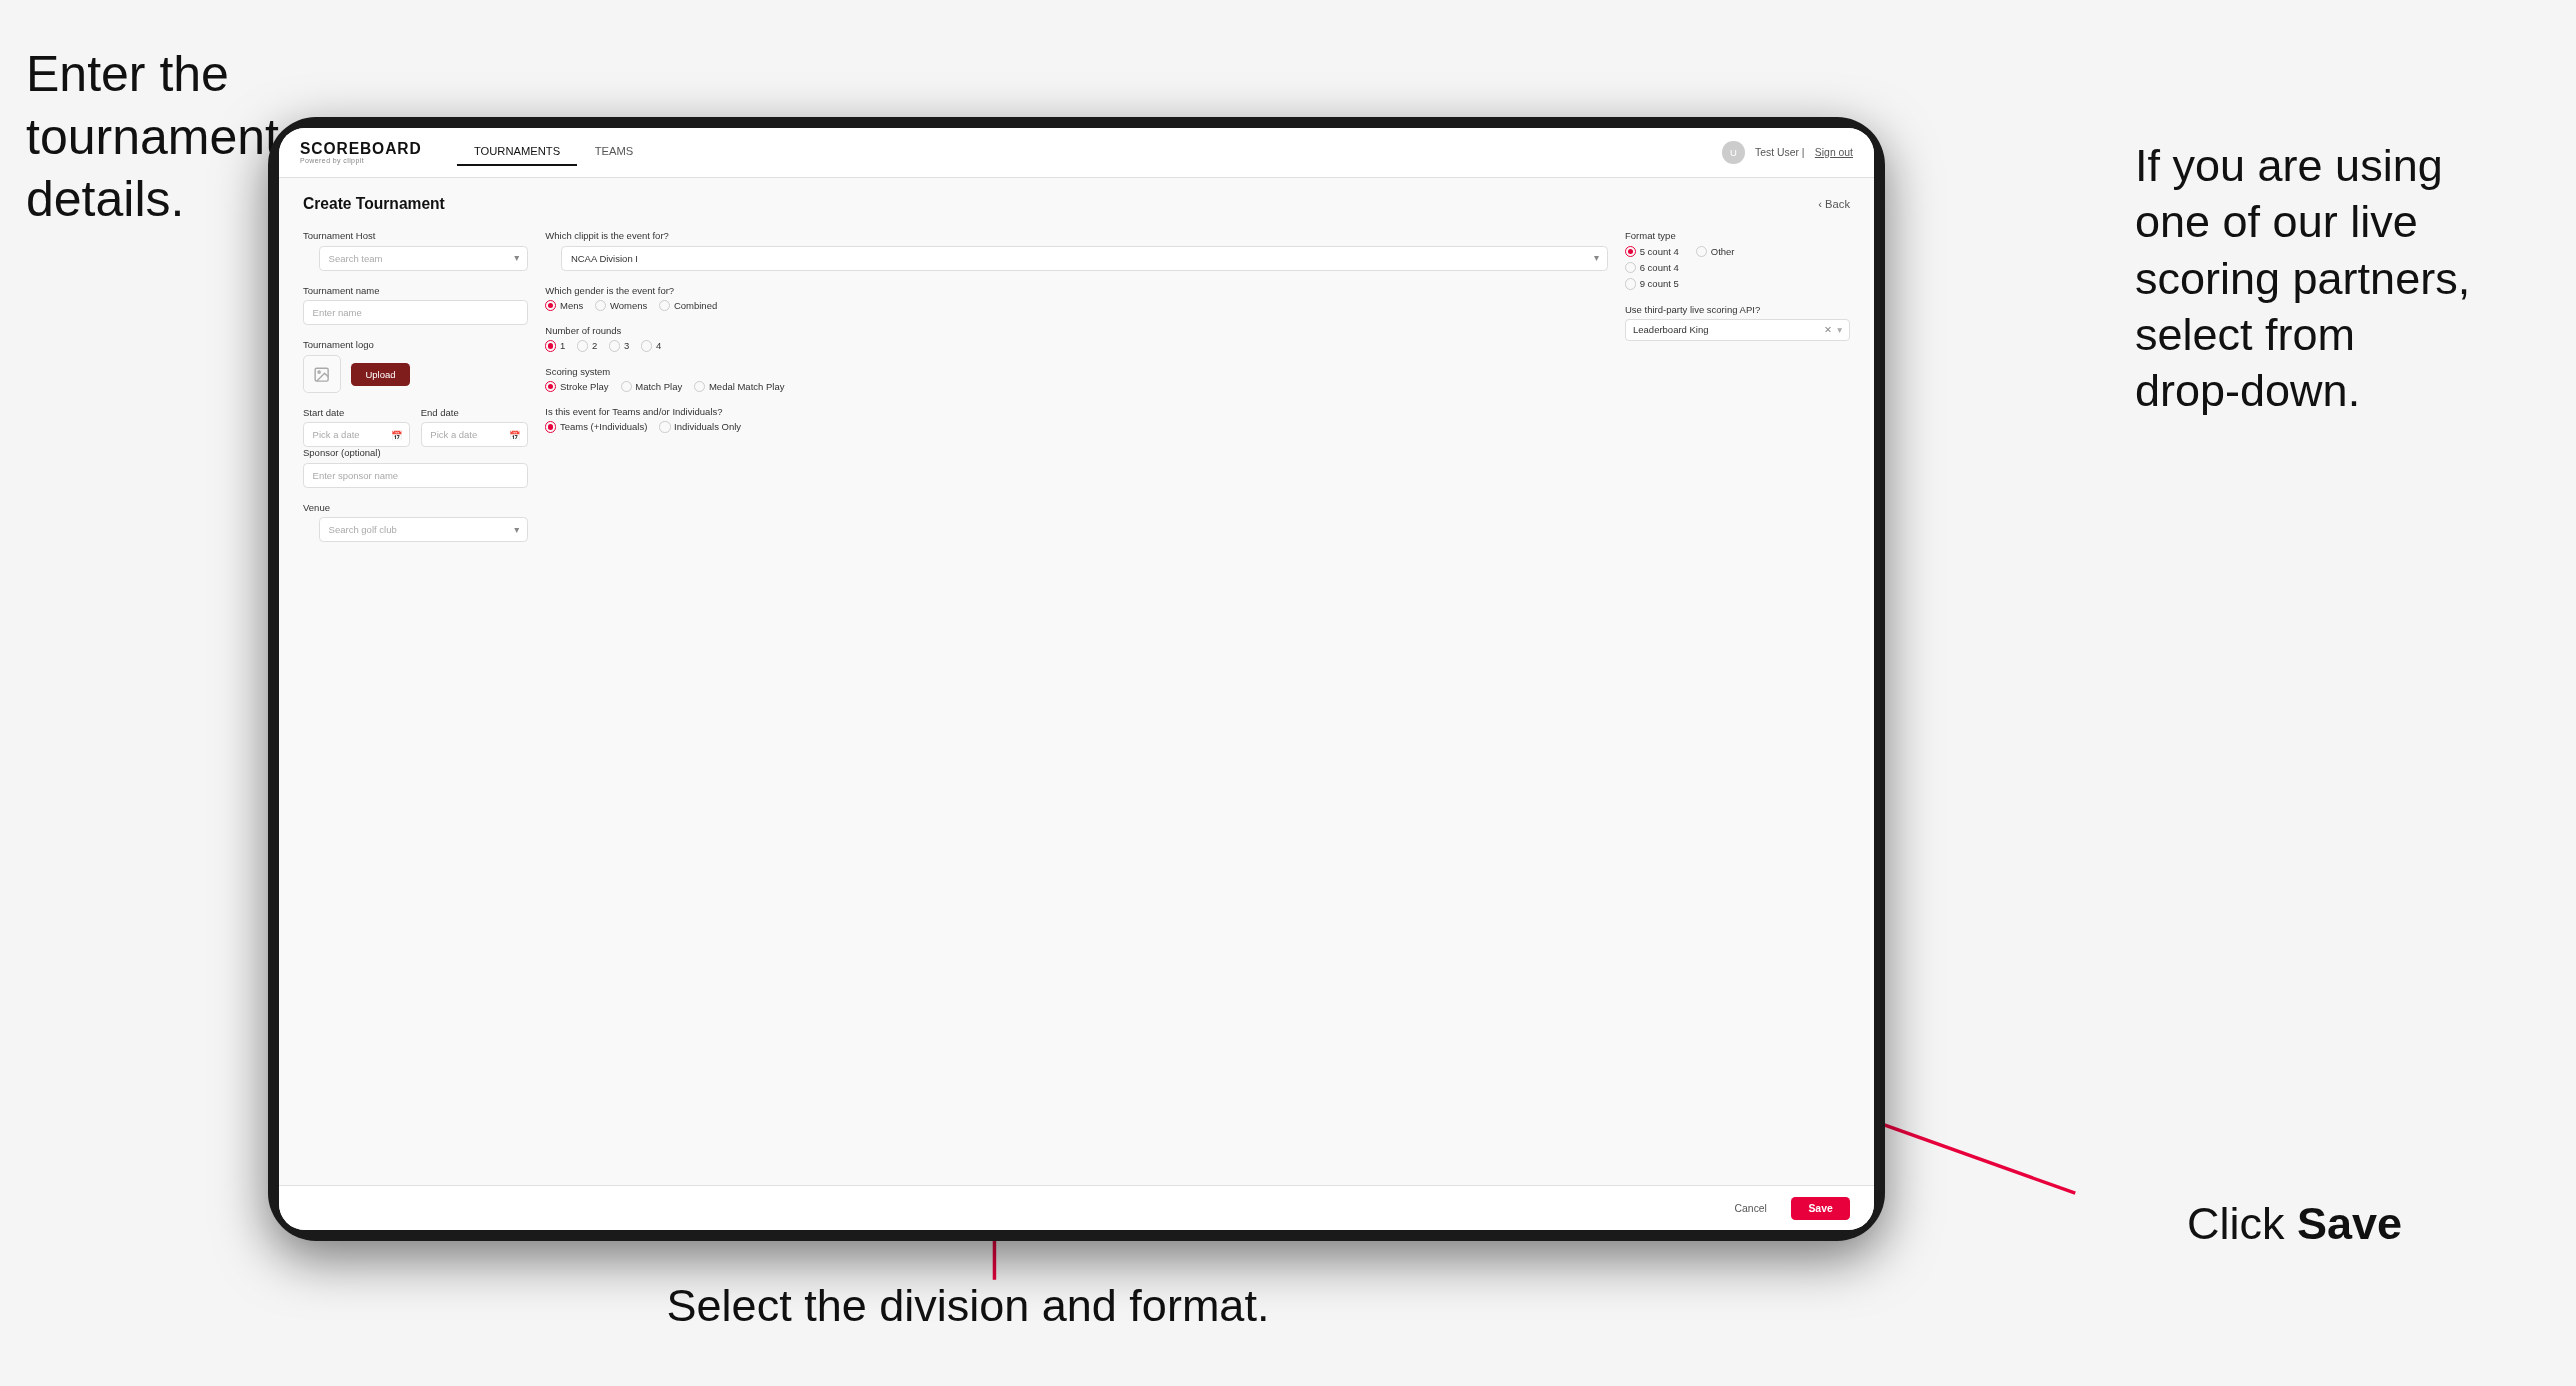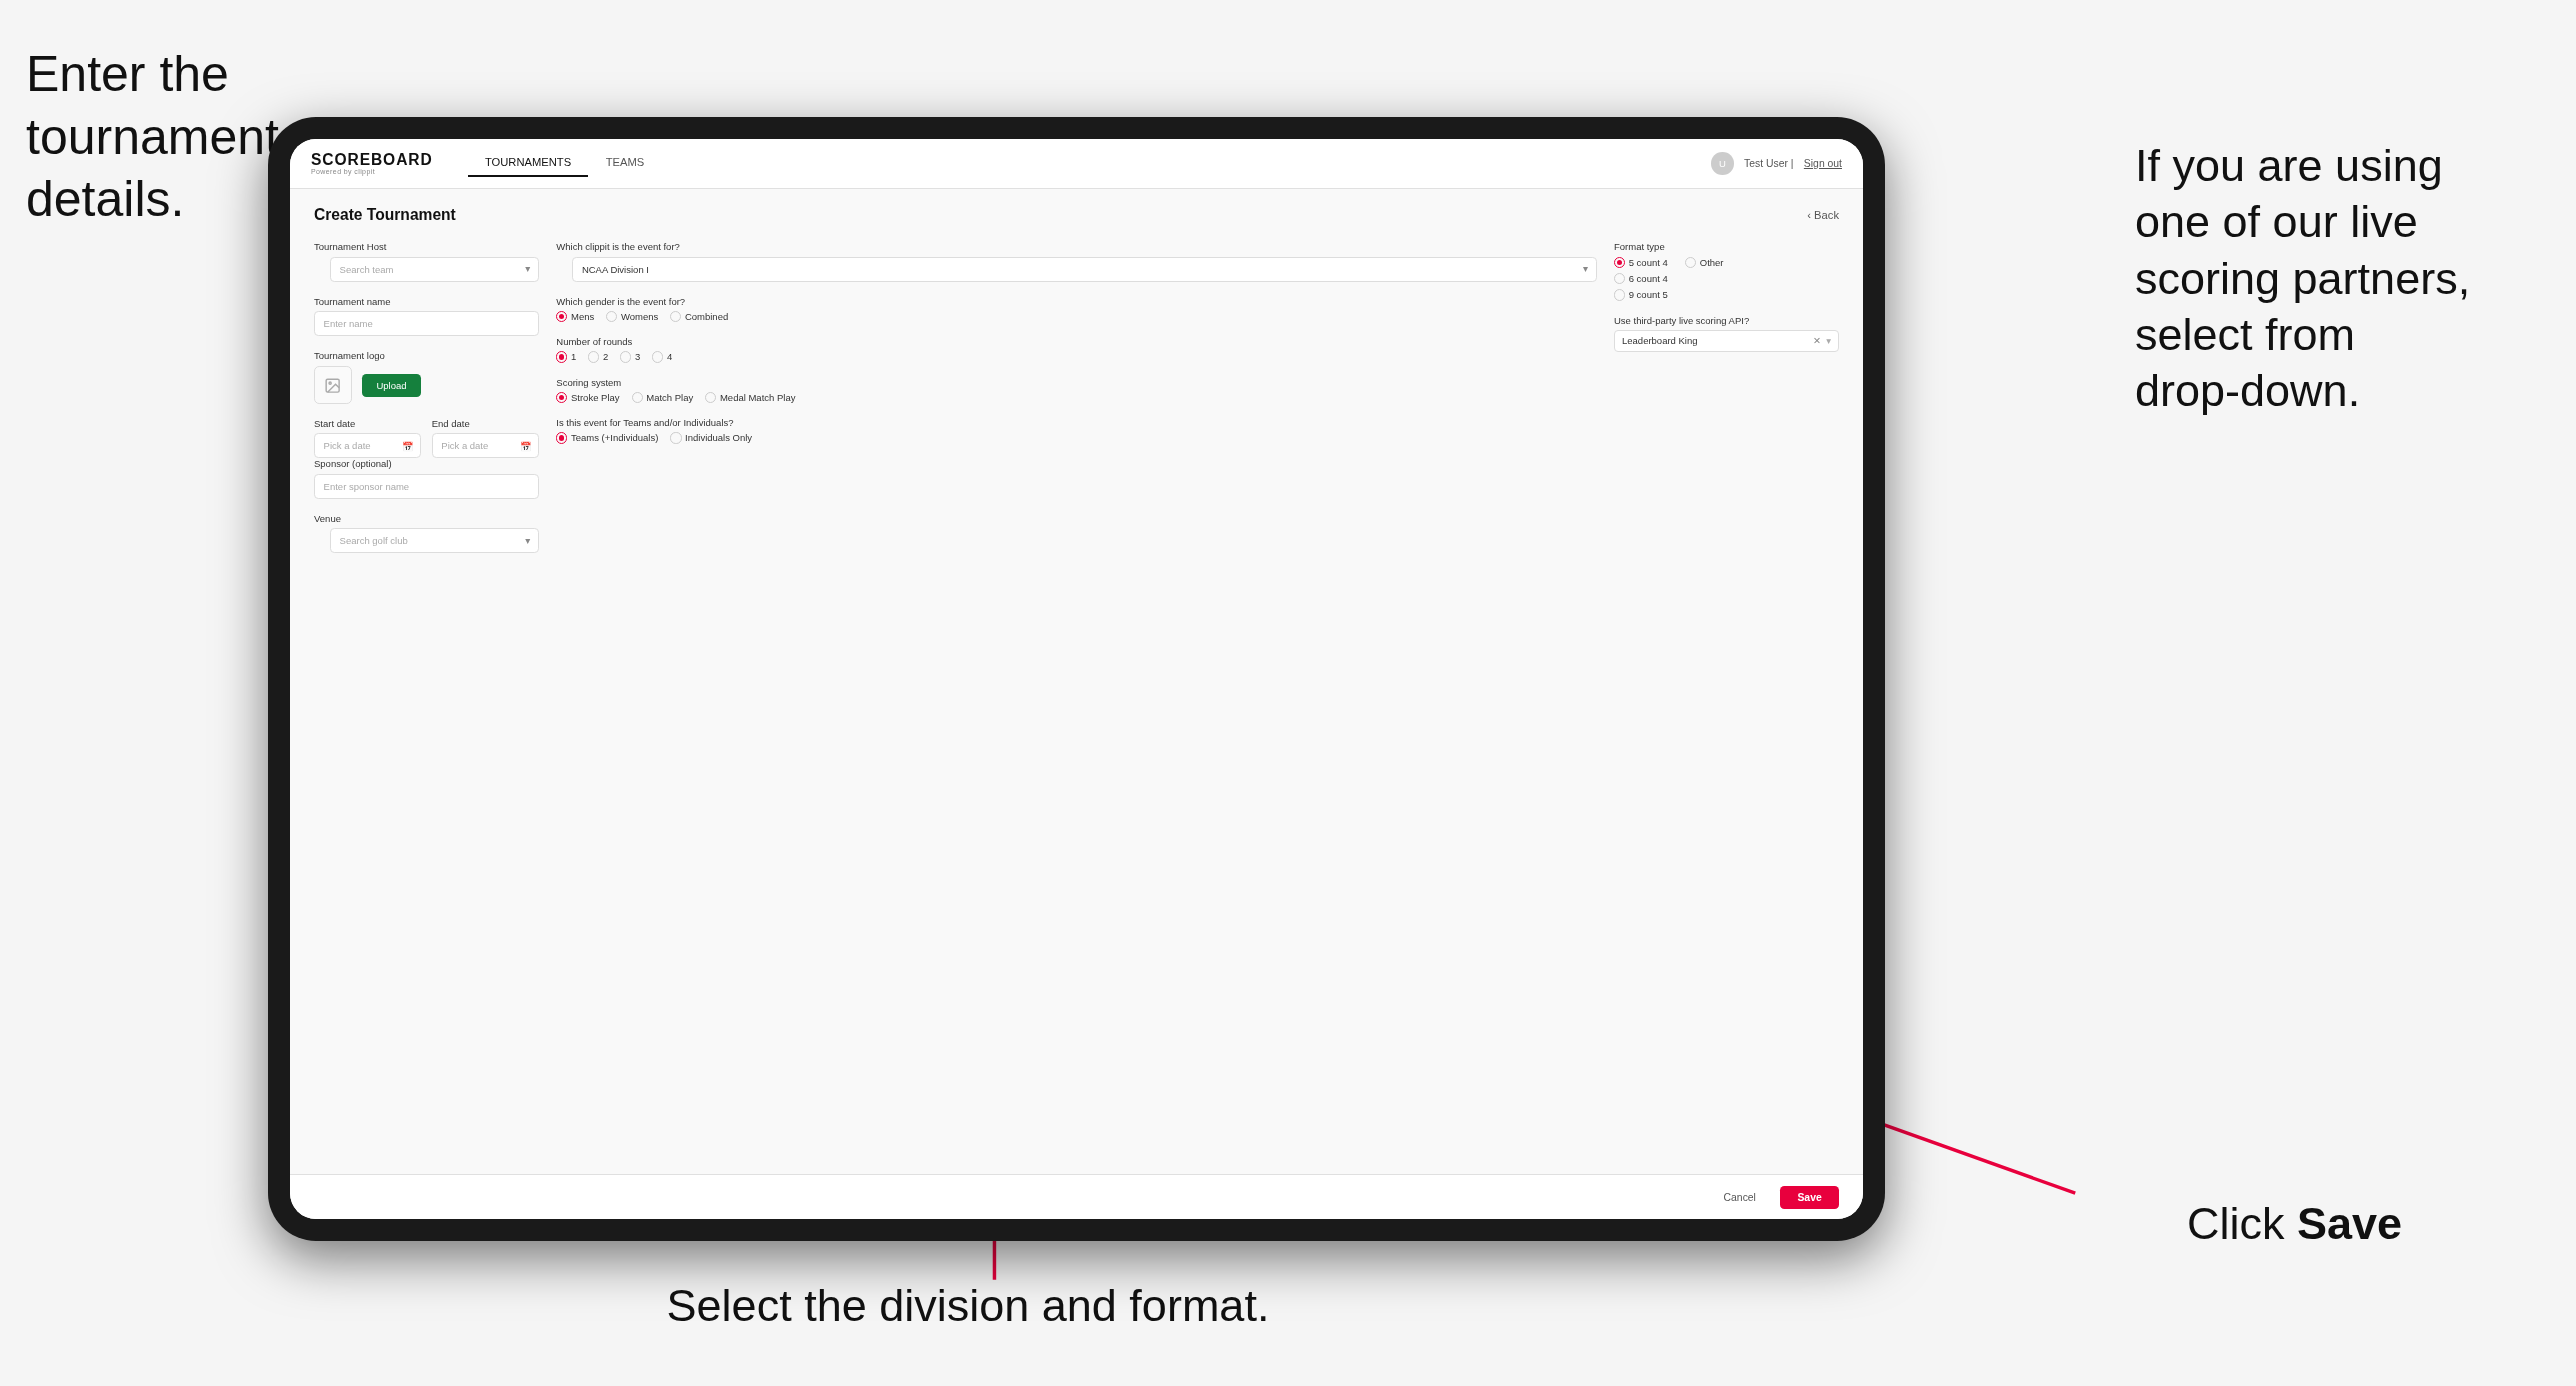--- a/index.html
+++ b/index.html
@@ -54,21 +54,21 @@
     
     .tablet {
       position: absolute;
       top: 117px;
       left: 268px;
       width: 1617px;
       height: 1124px;
       background: #1a1a1a;
       border-radius: 48px;
       box-shadow: 0 17.3px 52px rgba(0,0,0,0.5);
-      padding: 22px;
+      padding: 11px;
     }
 
     .tablet-screen {
       width: 100%;
       height: 100%;
       background: #e8e8e8;
       border-radius: 26px;
       overflow: hidden;
       display: flex;
       flex-direction: column;
@@ -304,21 +304,21 @@
       display: flex;
       align-items: center;
       justify-content: center;
       color: #aaa;
       font-size: 15.6px;
       background: #fafafa;
     }
 
     .upload-btn {
       padding: 6px 14px;
-      background: #15803d;
+      background: #7f1d1d;
       color: #fff;
       border: none;
       border-radius: 4.3px;
       font-size: 9.5px;
       cursor: pointer;
     }
 
     
     .radio-group {
       display: flex;

